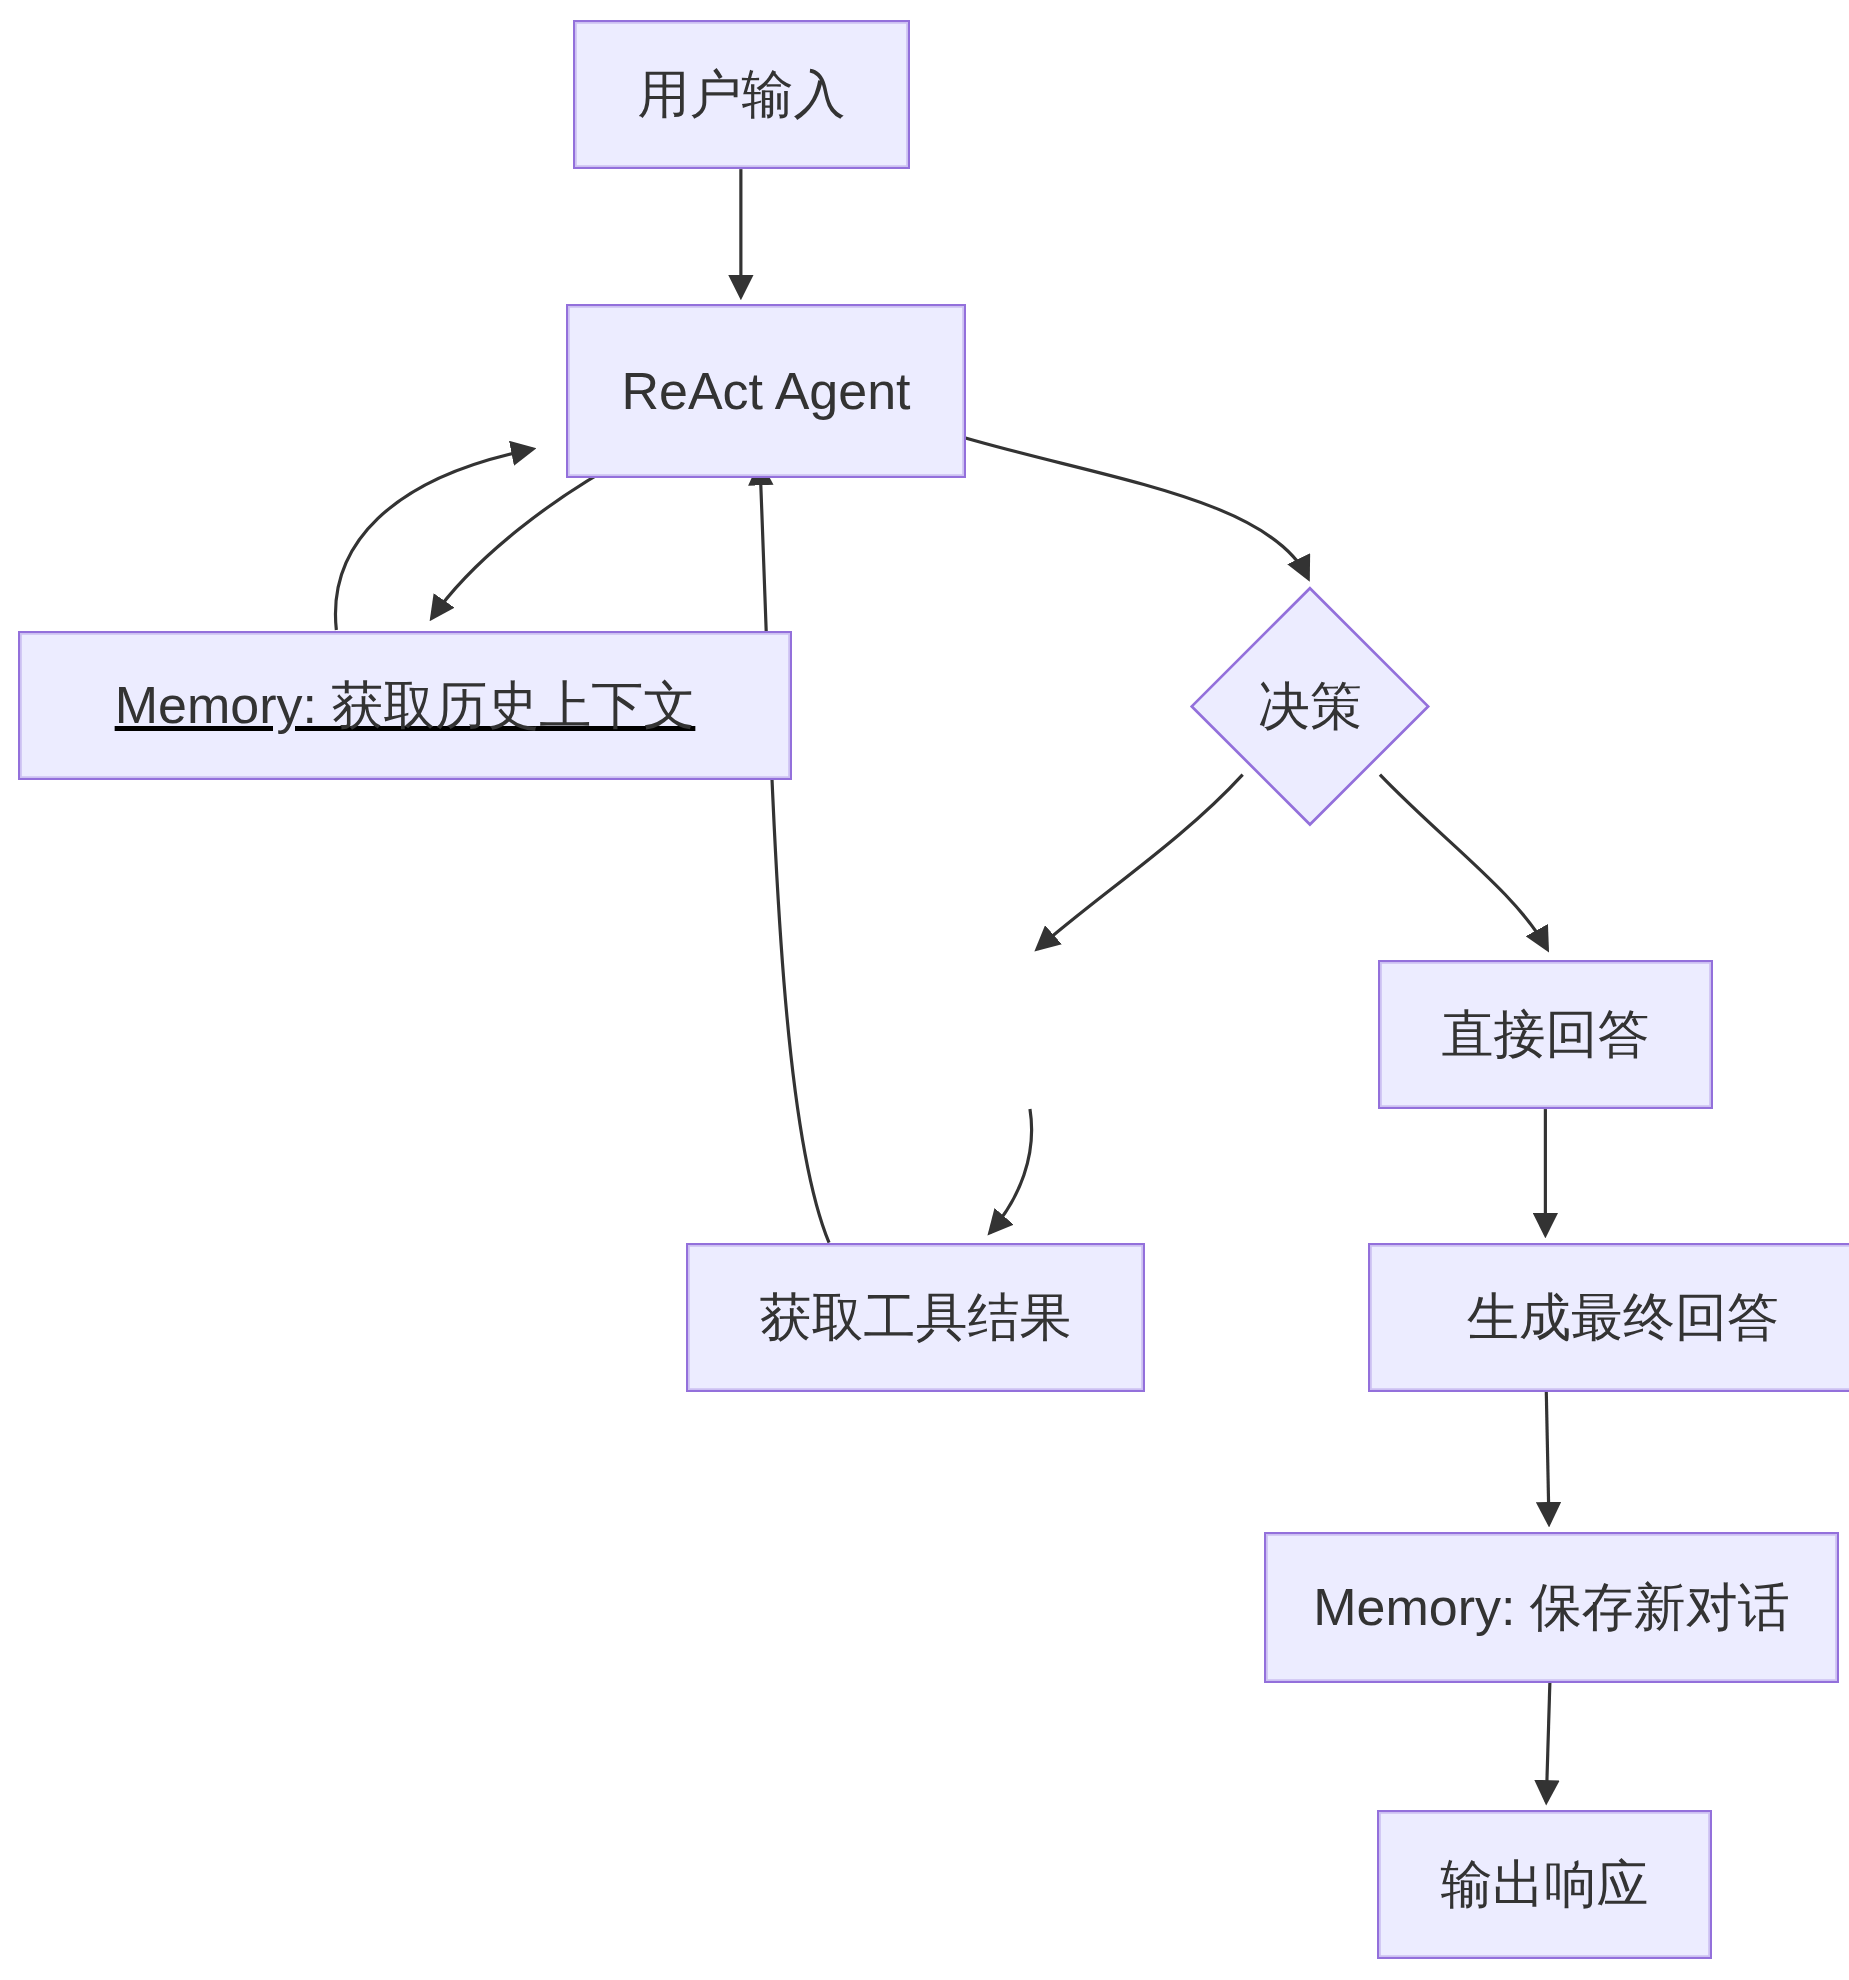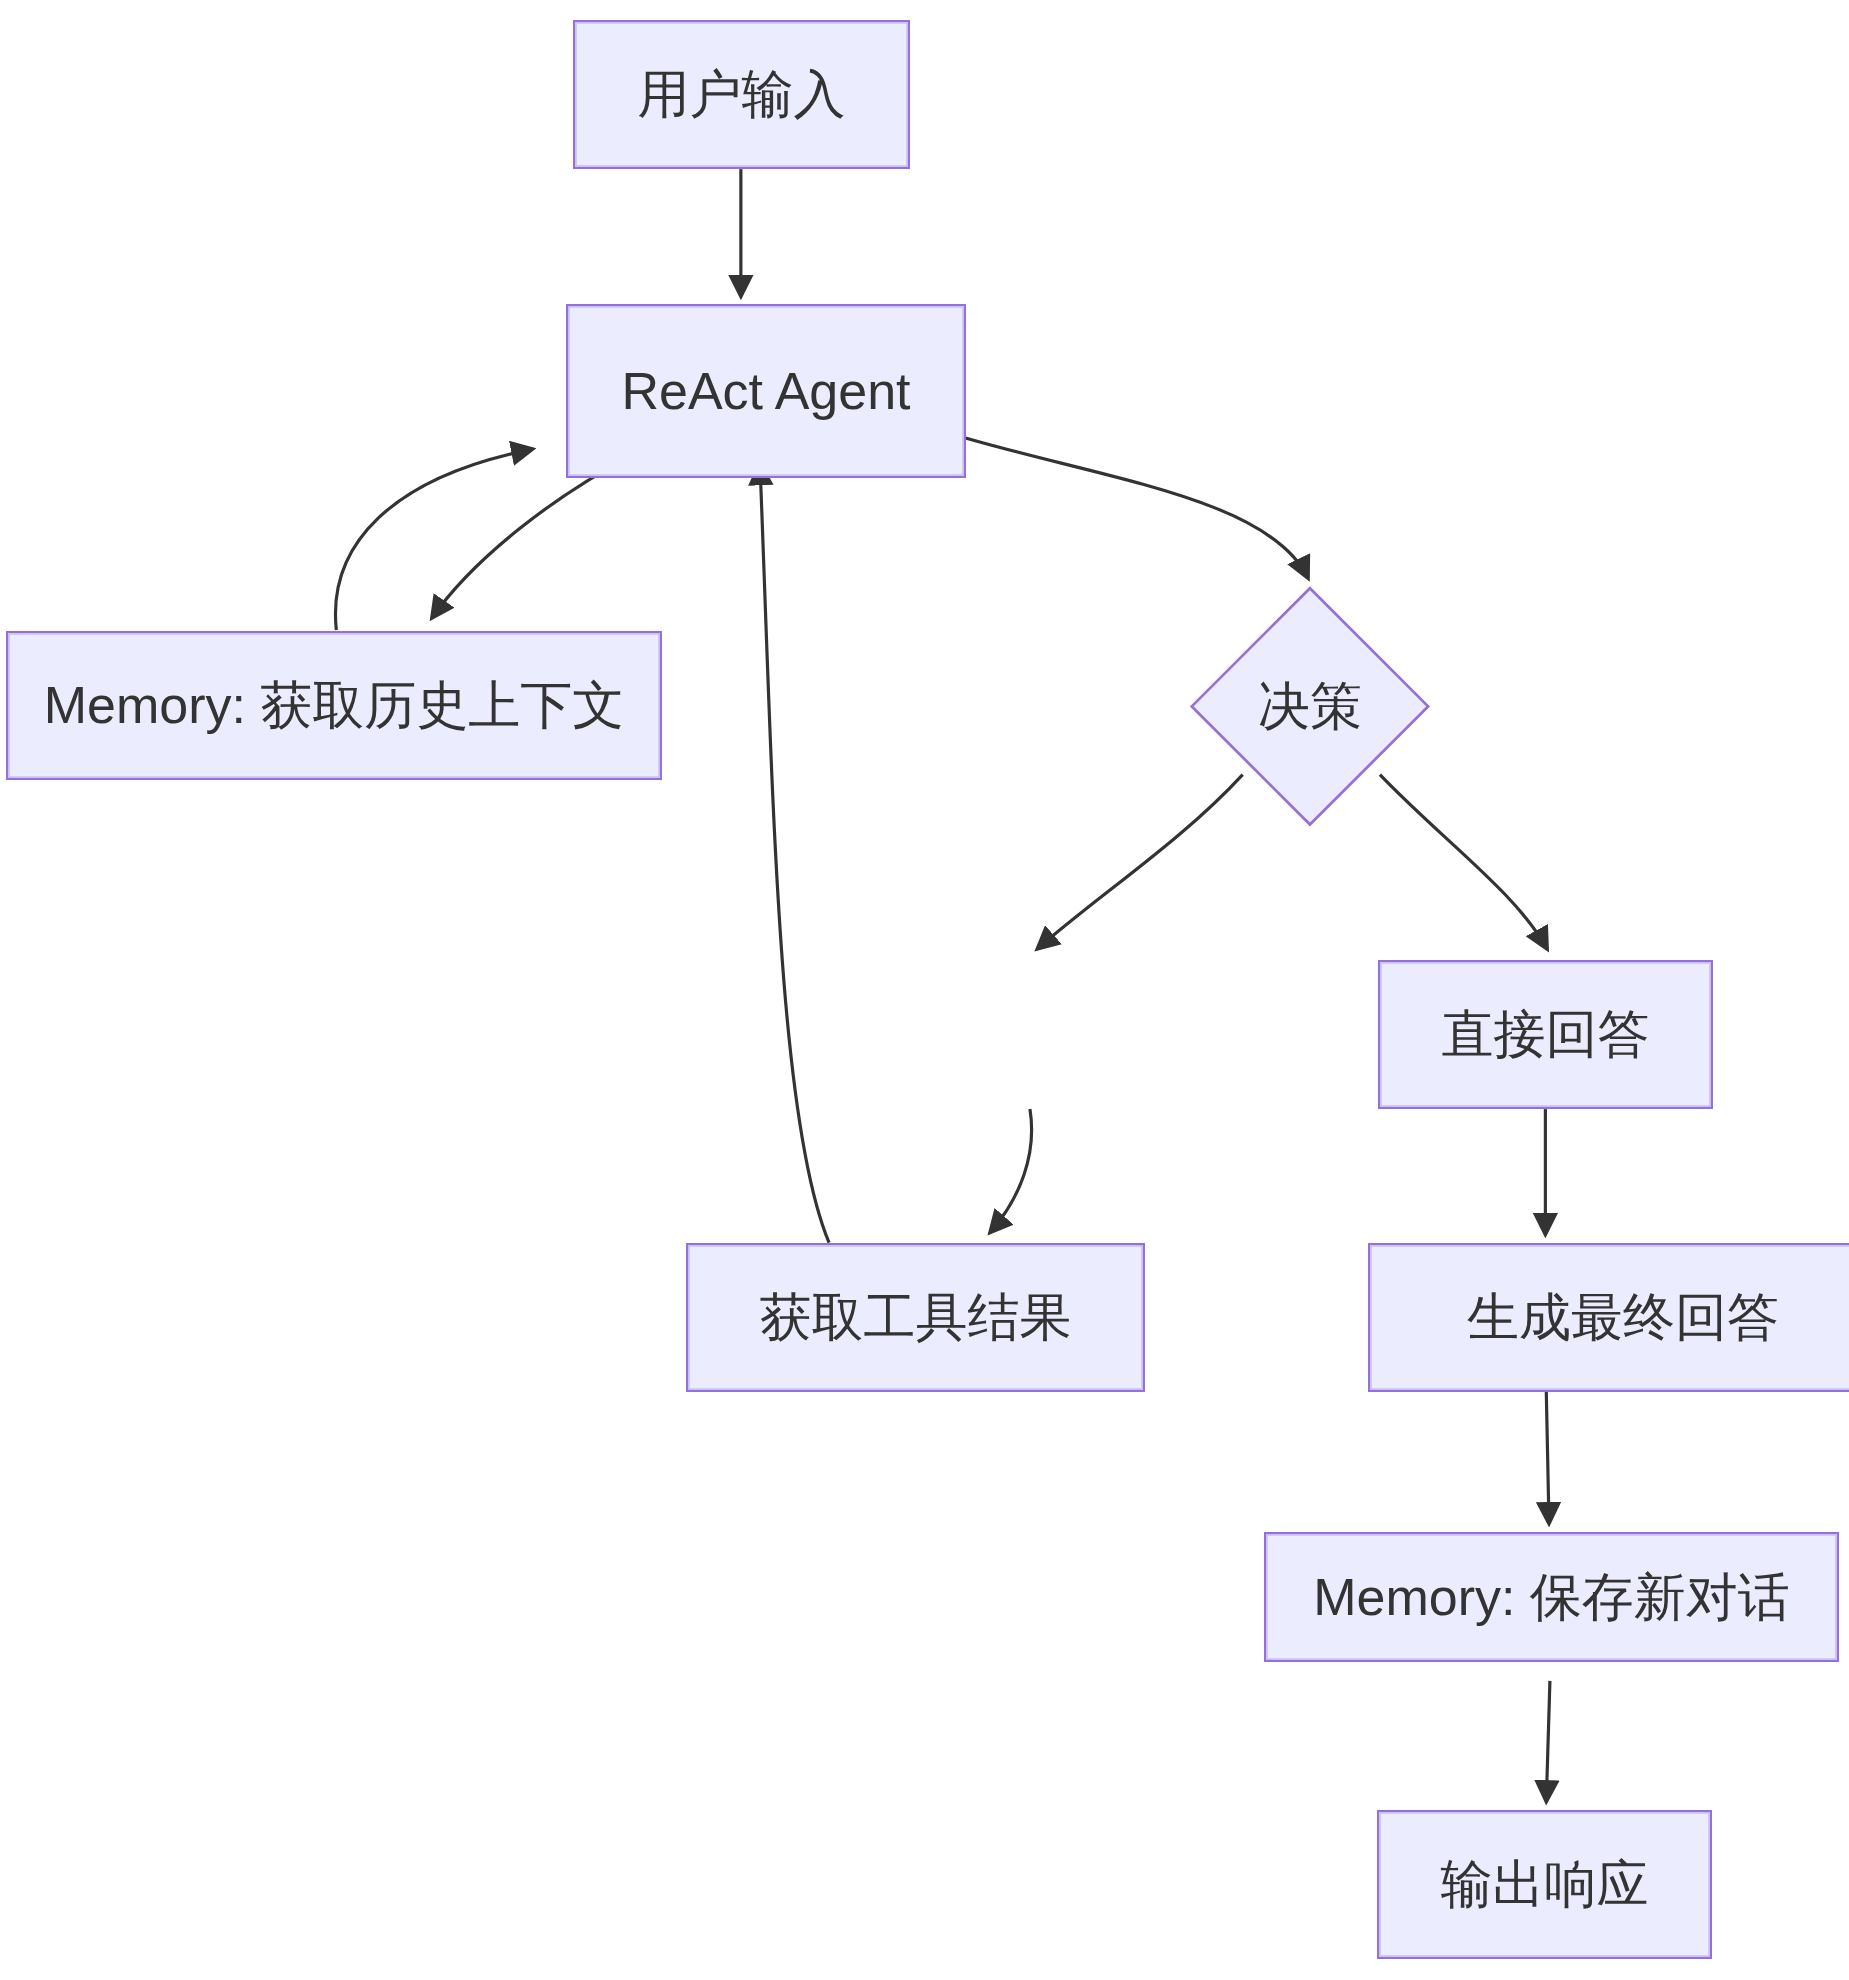--- a/index.html
+++ b/index.html
@@ -56,26 +56,26 @@
     position: absolute;
     display: flex;
     align-items: center;
     justify-content: center;
     background: transparent;
   }
 
   
   #node-user-input    { left: 573px;  top: 20px;   width: 337px; height: 149px; }
   #node-react-agent   { left: 542px;  top: 304px;  width: 400px; height: 174px; margin-left: 24px; }
-  #node-memory-get    { left: 6px;   top: 631px;  width: 656px; height: 149px; }
+  #node-memory-get    { left: 18px;   top: 631px;  width: 774px; height: 149px; text-decoration: underline; }
   #node-use-tool      { left: 862px;  top: 960px; width: 333px; height: 149px; }
   #node-direct-answer { left: 1378px; top: 960px; width: 335px; height: 149px; }
   #node-tool-result   { left: 686px;  top: 1243px; width: 459px; height: 149px; }
   #node-final-answer  { left: 1332px; top: 1243px; width: 510px; height: 149px; margin-left: 36px; }
-  #node-memory-save   { left: 1264px; top: 1532px; width: 575px; height: 130px; justify-content: center; }
+  #node-memory-save   { left: 1264px; top: 1532px; width: 575px; height: 151px; justify-content: center; }
   #node-output        { left: 1377px; top: 1810px; width: 335px; height: 149px; }
   #label-decision     { left: 1201px; top: 670px;  width: 218px; height: 73px; }
 </style>
 </head>
 <body>
 
 <div class="canvas">
 
   <svg class="edges-layer" viewBox="0 0 2034 2178" xmlns="http://www.w3.org/2000/svg">
     <defs>

